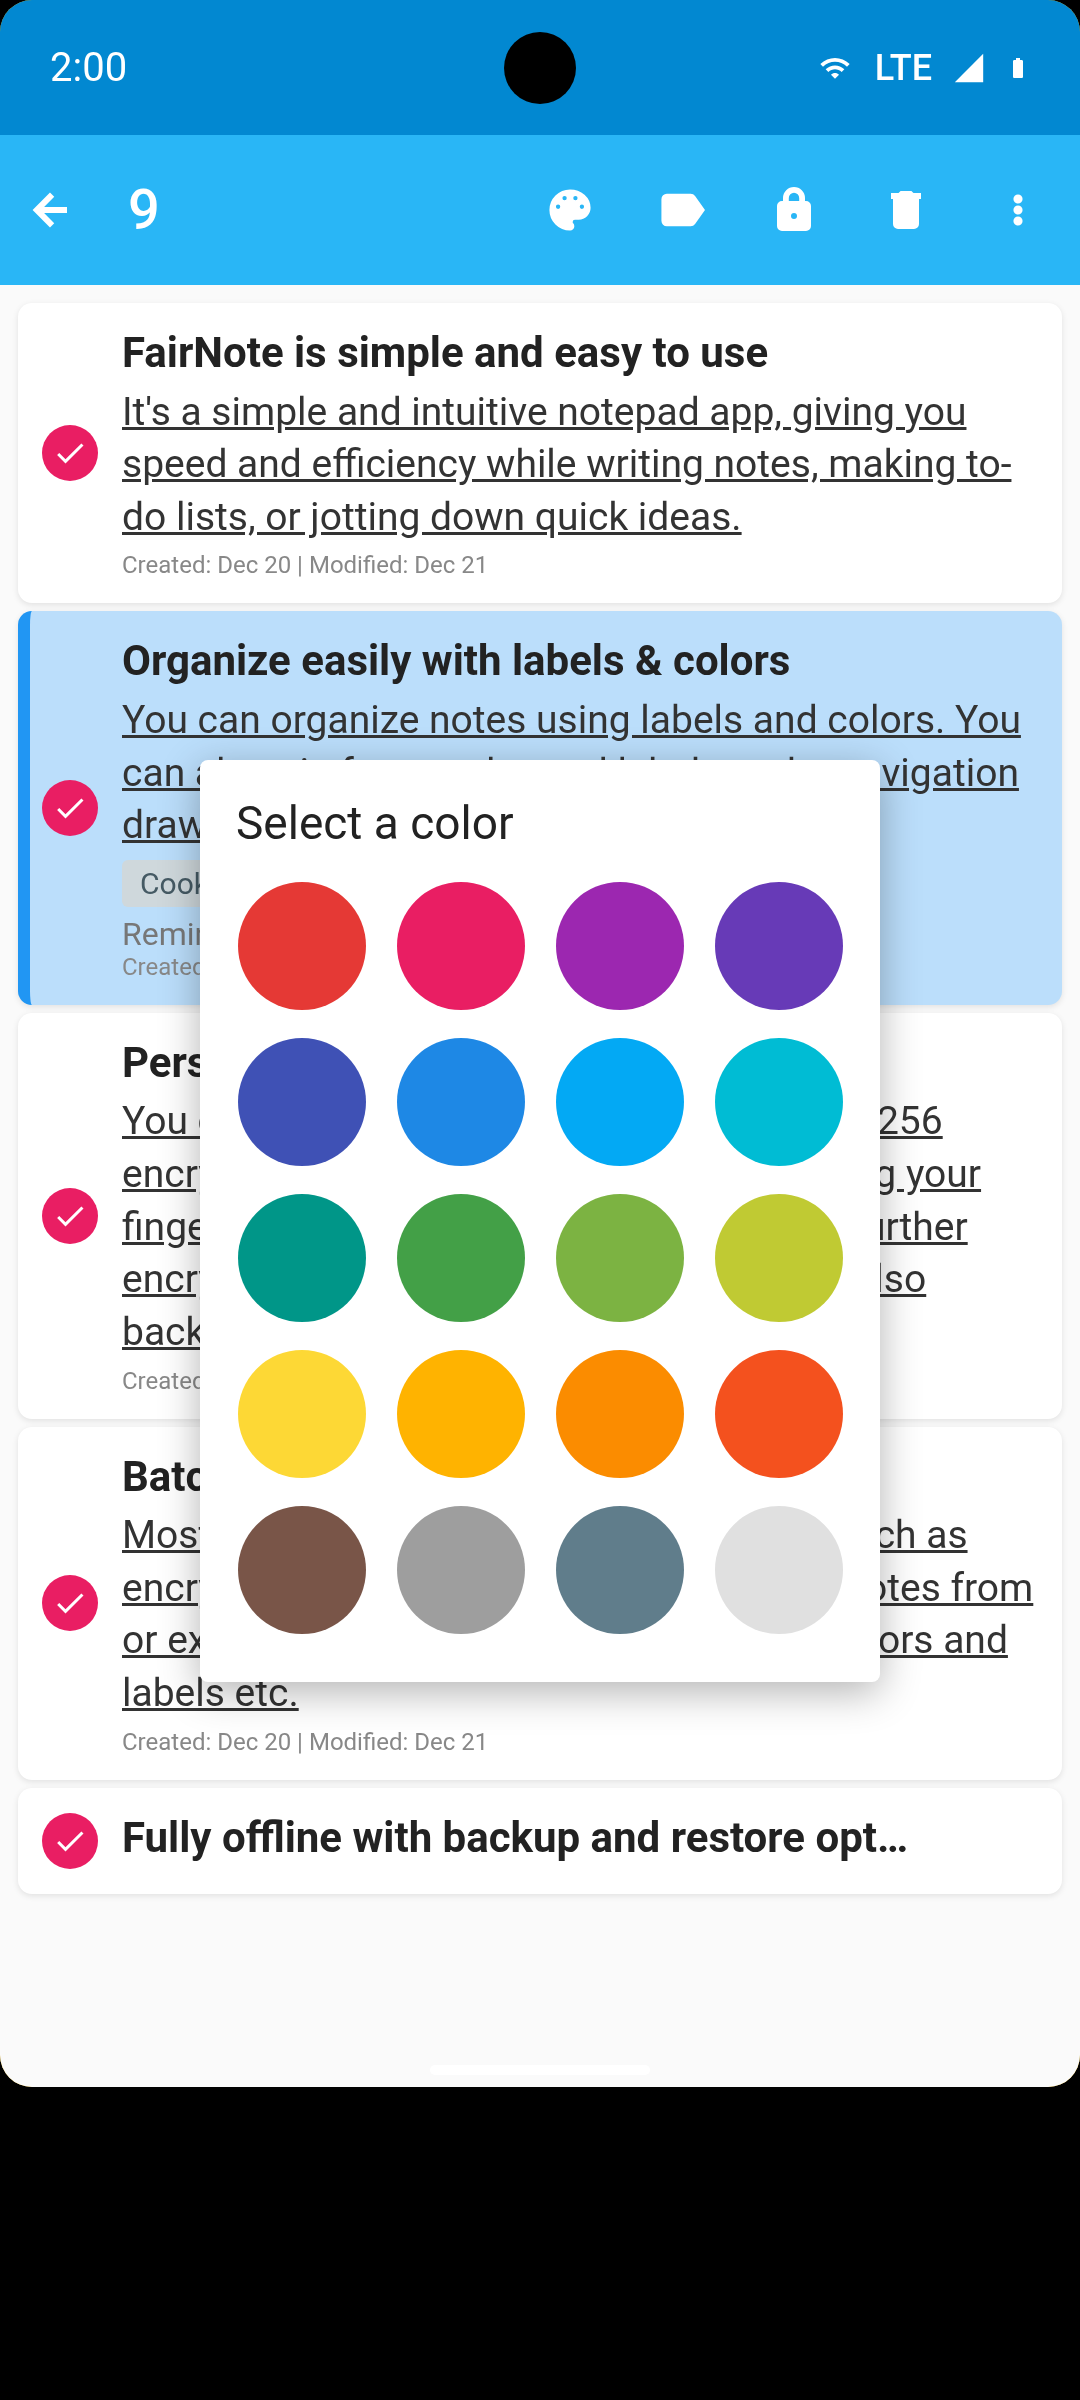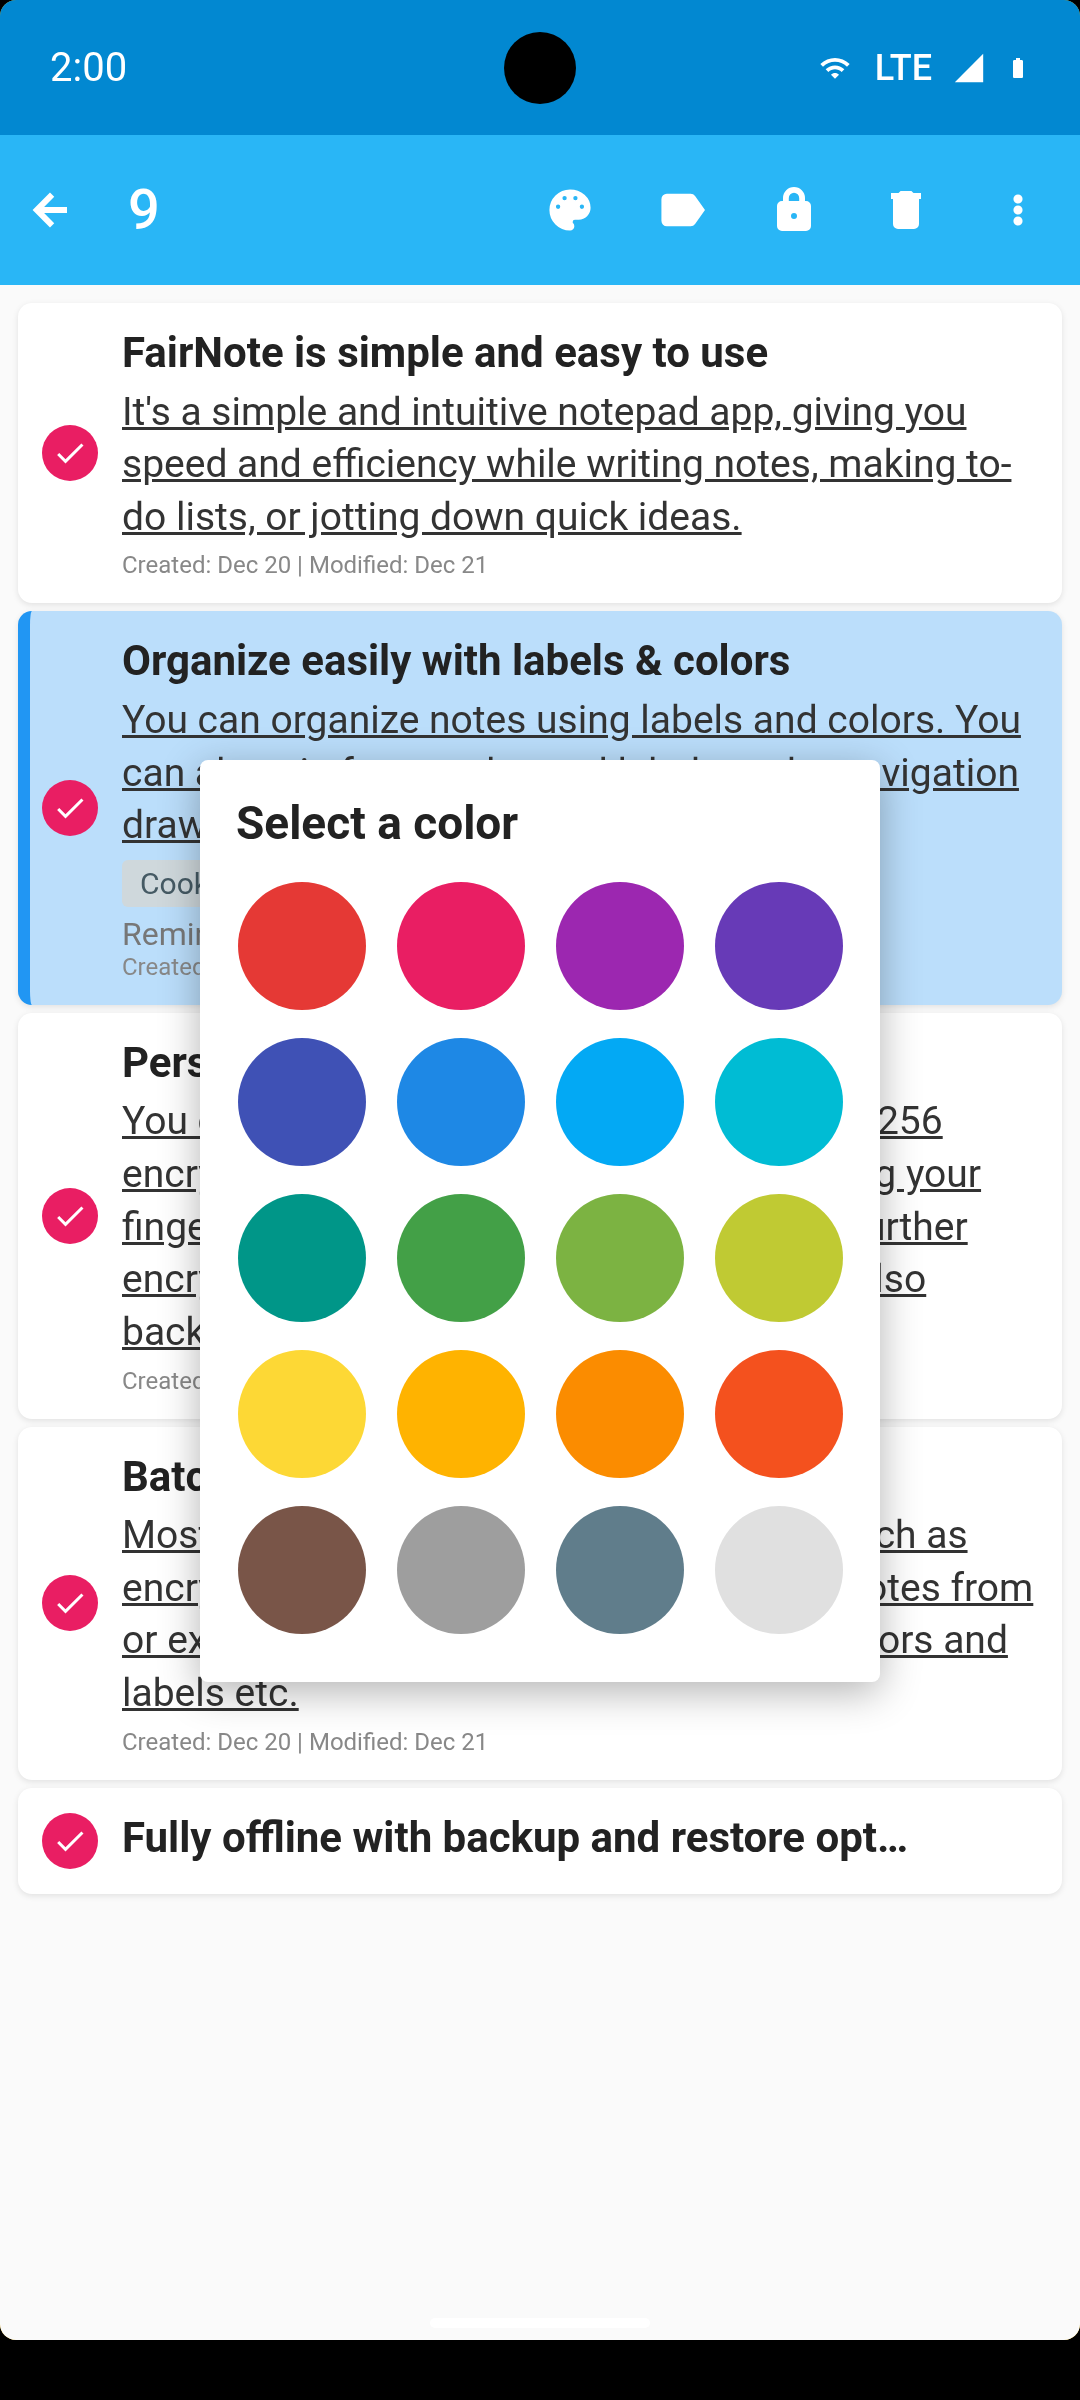--- a/index.html
+++ b/index.html
@@ -13,23 +13,23 @@
       font-family: Roboto, -apple-system, sans-serif;
       background: #000;
       position: relative;
       overflow: hidden;
     }
     .screen {
       position: absolute;
       top: 0;
       left: 0;
       width: 1080px;
-      height: 2340px;
+      height: 2087px;
       background: #eab308;
-      border-radius: 16px;
+      border-radius: 32px;
       overflow: hidden;
     }
     .statusbar {
       height: 135px;
       background: #0288d1;
       display: flex;
       align-items: center;
       justify-content: space-between;
       padding: 0 50px;
       color: #fff;
@@ -179,21 +179,21 @@
       left: 50%;
       transform: translateX(-50%);
       width: 680px;
       background: #fff;
       border-radius: 8px;
       box-shadow: 0 10px 40px rgba(0,0,0,0.3);
       padding: 36px 36px 48px 36px;
     }
     .dialog-title {
       font-size: 46px;
-      font-weight: 700;
+      font-weight: 400;
       color: #222;
       margin-bottom: 32px;
     }
     .color-grid {
       display: grid;
       grid-template-columns: repeat(4, 1fr);
       gap: 28px;
       justify-items: center;
     }
     .swatch {

